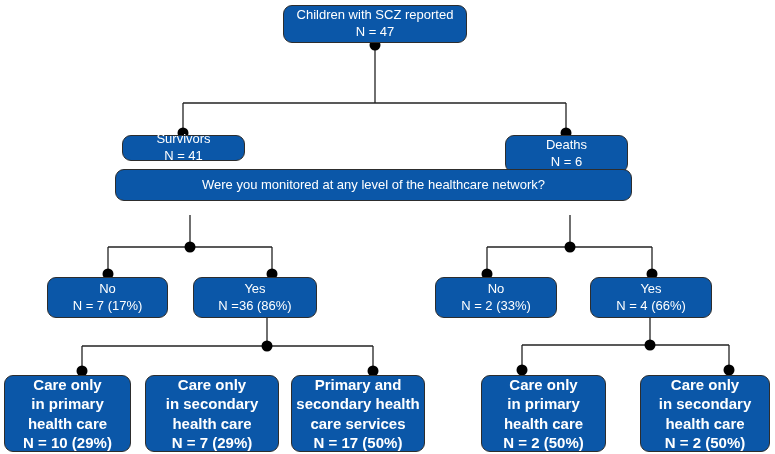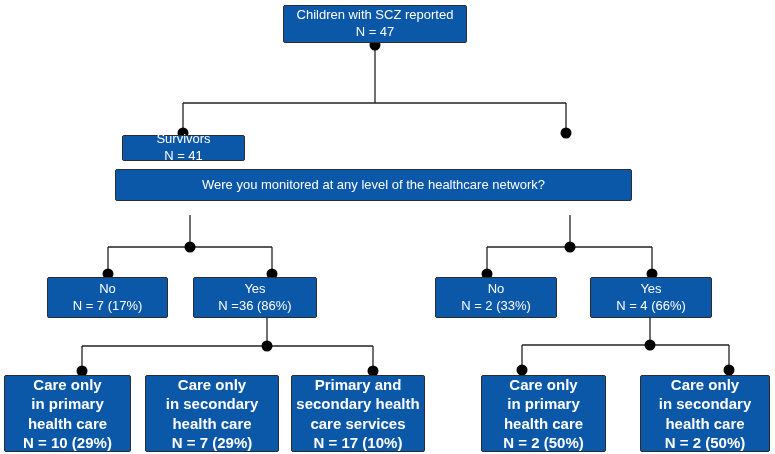--- a/index.html
+++ b/index.html
@@ -25,21 +25,21 @@
     width: 775px; height: 454px;
     pointer-events: none;
   }
   #wires line { stroke: var(--connector); stroke-width: 1.3; }
   #wires circle { fill: var(--dot); }
   .node {
     position: absolute;
     box-sizing: border-box;
     background: var(--box-fill);
     border: 1.3px solid var(--box-border);
-    border-radius: 2px;
+    border-radius: 9px;
     color: var(--text-color);
     display: flex;
     align-items: center;
     justify-content: center;
     text-align: center;
     font-size: 13px;
     line-height: 1.3;
     white-space: pre-line;
     padding: 2px 4px;
   }
@@ -92,20 +92,22 @@
     <circle cx="522" cy="370" r="5.5"></circle>
     <circle cx="729" cy="370" r="5.5"></circle>
   </svg>
 
   <div class="node" style="left:283px; top:5px;  width:184px; height:38px">Children with SCZ reported
 N = 47</div>
 
   <div class="node" style="left:122px; top:135px; width:123px; height:26px">Survivors
 N = 41</div>
 
+  <div class="node" style="left:505px; top:135px; width:123px; height:38px">Deaths
+N = 6</div>
 
   <div class="node" style="left:115px; top:169px; width:517px; height:32px">Were you monitored at any level of the healthcare network?</div>
 
   <div class="node" style="left:47px;  top:277px; width:121px; height:41px">No
 N = 7 (17%)</div>
 
   <div class="node" style="left:193px; top:277px; width:124px; height:41px">Yes
 N =36 (86%)</div>
 
   <div class="node" style="left:435px; top:277px; width:122px; height:41px">No
@@ -120,21 +122,21 @@
 N = 10 (29%)</div>
 
   <div class="node small" style="left:145px; top:375px; width:134px; height:77px">Care only
 in secondary
 health care
 N = 7 (29%)</div>
 
   <div class="node small" style="left:291px; top:375px; width:134px; height:77px">Primary and
 secondary health
 care services
-N = 17 (10%)</div>
+N = 17 (50%)</div>
 
   <div class="node small" style="left:481px; top:375px; width:125px; height:77px">Care only
 in primary
 health care
 N = 2 (50%)</div>
 
   <div class="node small" style="left:640px; top:375px; width:130px; height:77px">Care only
 in secondary
 health care
 N = 2 (50%)</div>

